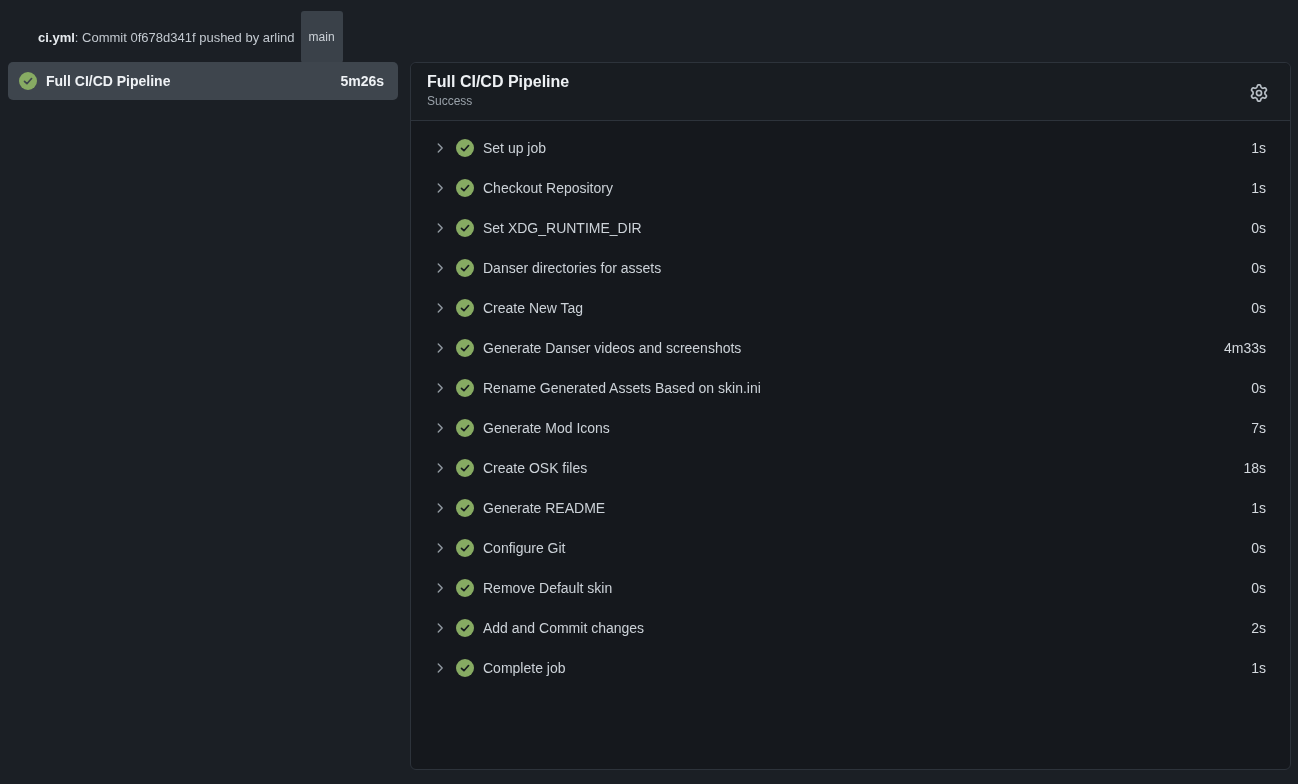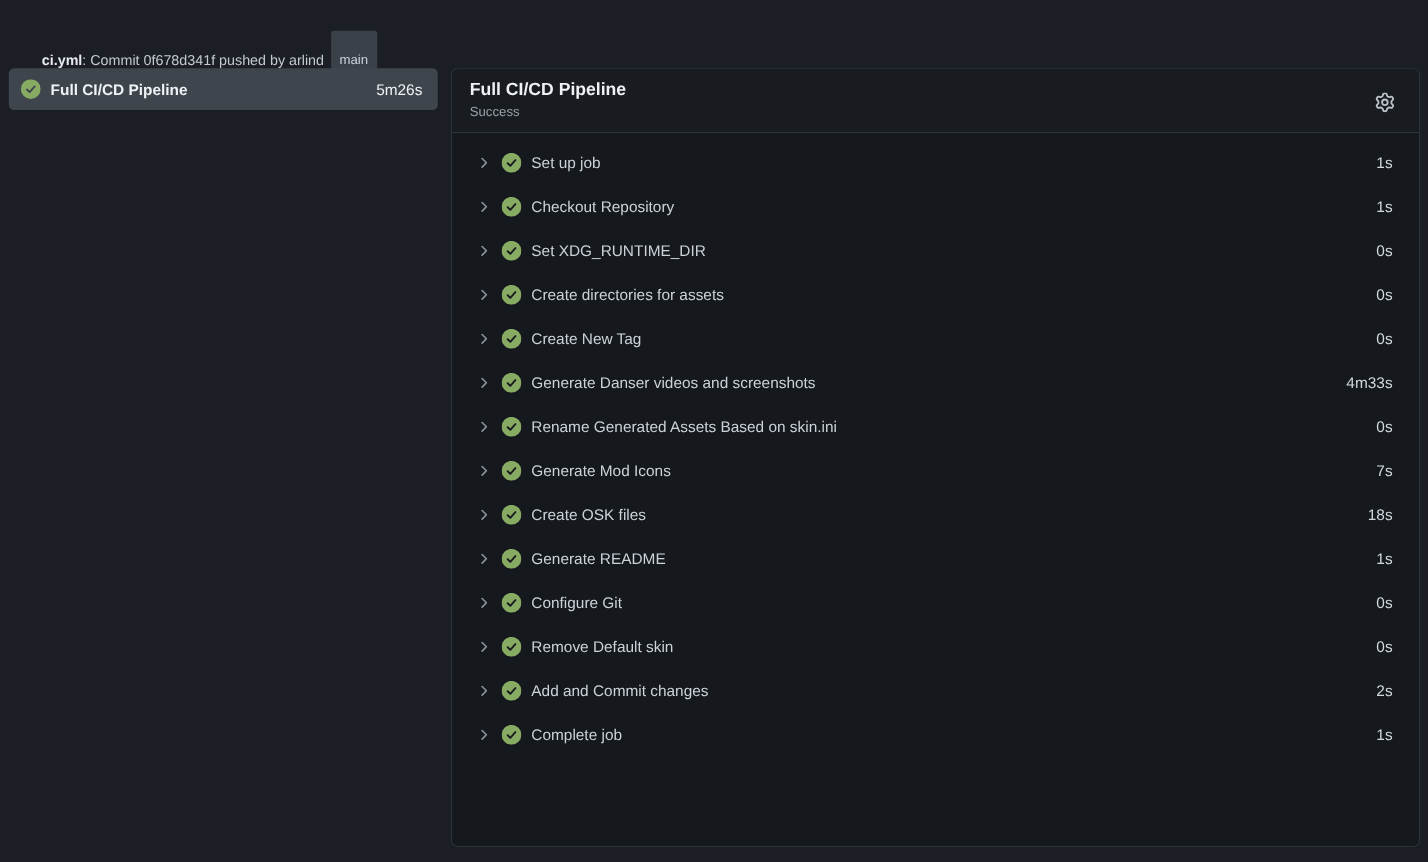--- a/index.html
+++ b/index.html
@@ -10,21 +10,21 @@
     color: #d7dce1;
     overflow: hidden;
     position: relative;
   }
 
   
   .run-header { position: absolute; left: 10px; top: 6px; }
   .run-title-row { display: flex; align-items: center; gap: 9px; }
   .run-title { font-size: 20px; font-weight: 500; color: #eef1f4; letter-spacing: .2px; }
   .run-subtitle {
-    margin-left: 28px; margin-top: 22px;
+    margin-left: 28px; margin-top: 5px;
     font-size: 13px; color: #c3c9d0;
     display: flex; align-items: center; gap: 6px;
   }
   .run-subtitle .wf-file { font-weight: 700; color: #e7ebef; }
   .branch-badge {
     display: inline-block;
     background: #3a4149;
     color: #ccd2d8;
     font-size: 12px;
     line-height: 1;
@@ -38,21 +38,21 @@
     position: absolute; left: 8px; top: 62px;
     width: 390px; height: 38px;
     background: #3e454d;
     border-radius: 5px;
     display: flex; align-items: center;
     padding: 0 14px 0 11px;
     gap: 9px;
     cursor: pointer;
   }
   .job-item .job-label { font-size: 14px; font-weight: 700; color: #eff2f5; }
-  .job-item .job-duration { margin-left: auto; font-size: 14px; font-weight: 400; color: #eff2f5; }
+  .job-item .job-duration { margin-left: auto; font-size: 14px; font-weight: 700; color: #eff2f5; }
 
   
   .panel {
     position: absolute; left: 410px; top: 62px;
     width: 881px; height: 708px;
     background: #15181d;
     border: 1px solid #2d333b;
     border-radius: 6px;
     display: flex; flex-direction: column;
   }
@@ -180,21 +180,21 @@
       <svg width="14" height="14" viewBox="0 0 16 16">
         <path d="M6 3.5 10.5 8 6 12.5" stroke="currentColor" stroke-width="1.6" fill="none" stroke-linecap="round" stroke-linejoin="round"></path>
       </svg>
     </span>
     <span class="step-check">
       <svg class="check-circle" width="18" height="18" viewBox="0 0 16 16">
         <circle cx="8" cy="8" r="8" fill="#87ab63"></circle>
         <path d="M4.9 8.35 7.05 10.4 11.15 5.8" stroke="#171b20" stroke-width="1.5" fill="none" stroke-linecap="round" stroke-linejoin="round"></path>
       </svg>
     </span>
-    <span class="step-name">Create directories for assets</span>
+    <span class="step-name">Danser directories for assets</span>
     <span class="step-duration">0s</span>
   </div>
 
   <div class="step-row">
     <span class="chevron">
       <svg width="14" height="14" viewBox="0 0 16 16">
         <path d="M6 3.5 10.5 8 6 12.5" stroke="currentColor" stroke-width="1.6" fill="none" stroke-linecap="round" stroke-linejoin="round"></path>
       </svg>
     </span>
     <span class="step-check">

